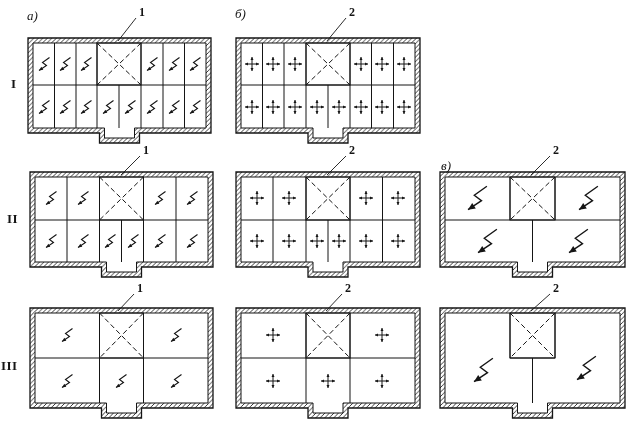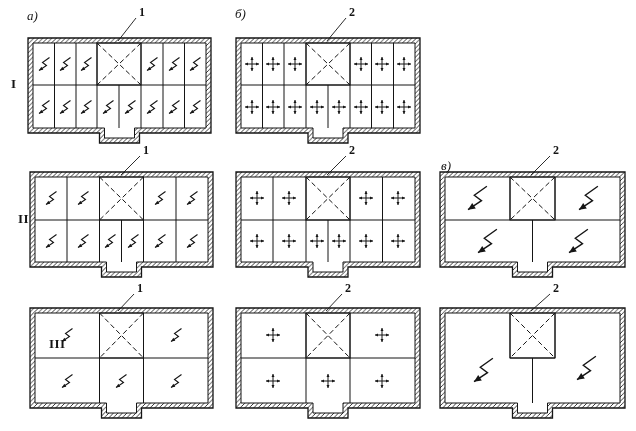--- a/index.html
+++ b/index.html
@@ -8,22 +8,22 @@
     font-family:"Liberation Serif", serif;color:#151515;overflow:hidden;
   }
   .stage svg{position:absolute;left:0;top:0;}
   .plabel{position:absolute;font-size:13px;line-height:16px;color:#151515;}
   .col-label{font-style:italic;}
   .row-label{font-weight:bold;letter-spacing:0.5px;}
   .col-a{left:27px;top:8px;}
   .col-b{left:235px;top:6px;}
   .col-v{left:441px;top:158px;}
   .row-1{left:11px;top:76px;}
-  .row-2{left:18px;top:211px;}
-  .row-3{left:1px;top:336px;margin-left:48px;}
+  .row-2{left:7px;top:211px;}
+  .row-3{left:1px;top:358px;}
 </style>
 </head>
 <body>
 
 <div class="stage">
   <svg id="fig" width="636" height="431" viewBox="0 0 636 431">
     <defs>
       <pattern id="hatch" patternUnits="userSpaceOnUse" width="4.5" height="4.5">
         <path d="M-1,5.5 L5.5,-1 M-1,1 L1,-1 M3.5,5.5 L5.5,3.5" stroke="#222222" stroke-width="0.9" fill="none"></path>
       </pattern>

